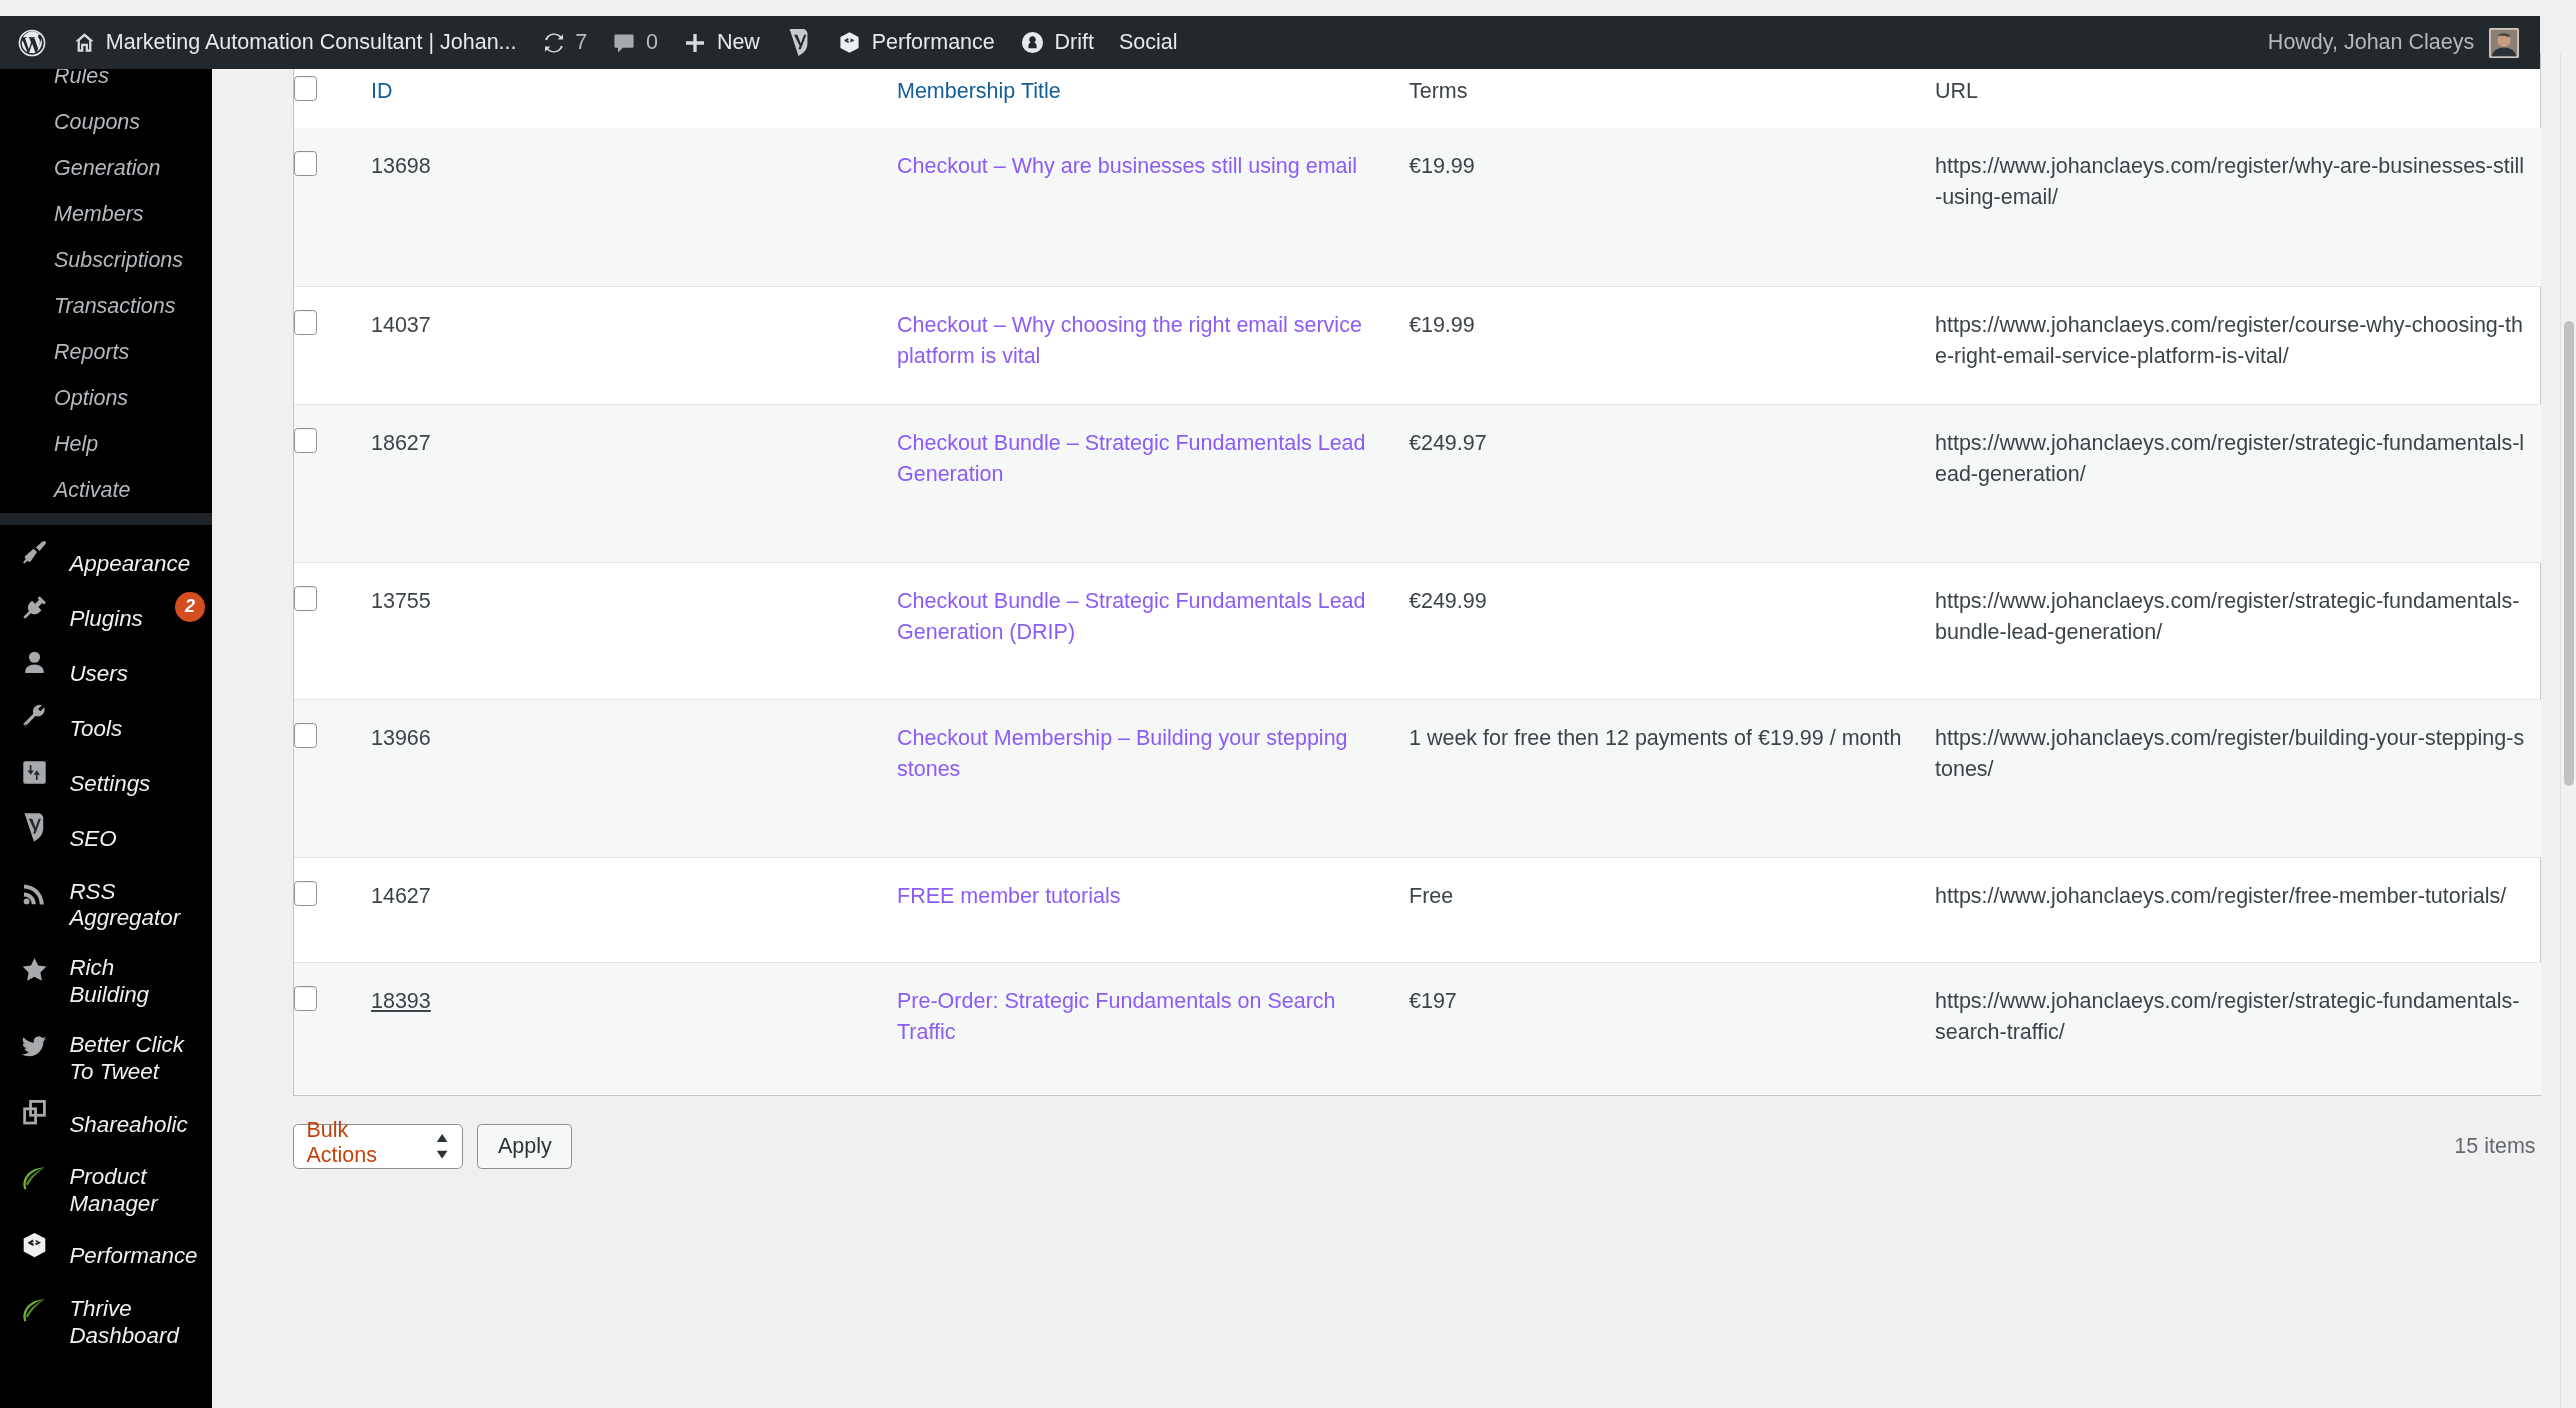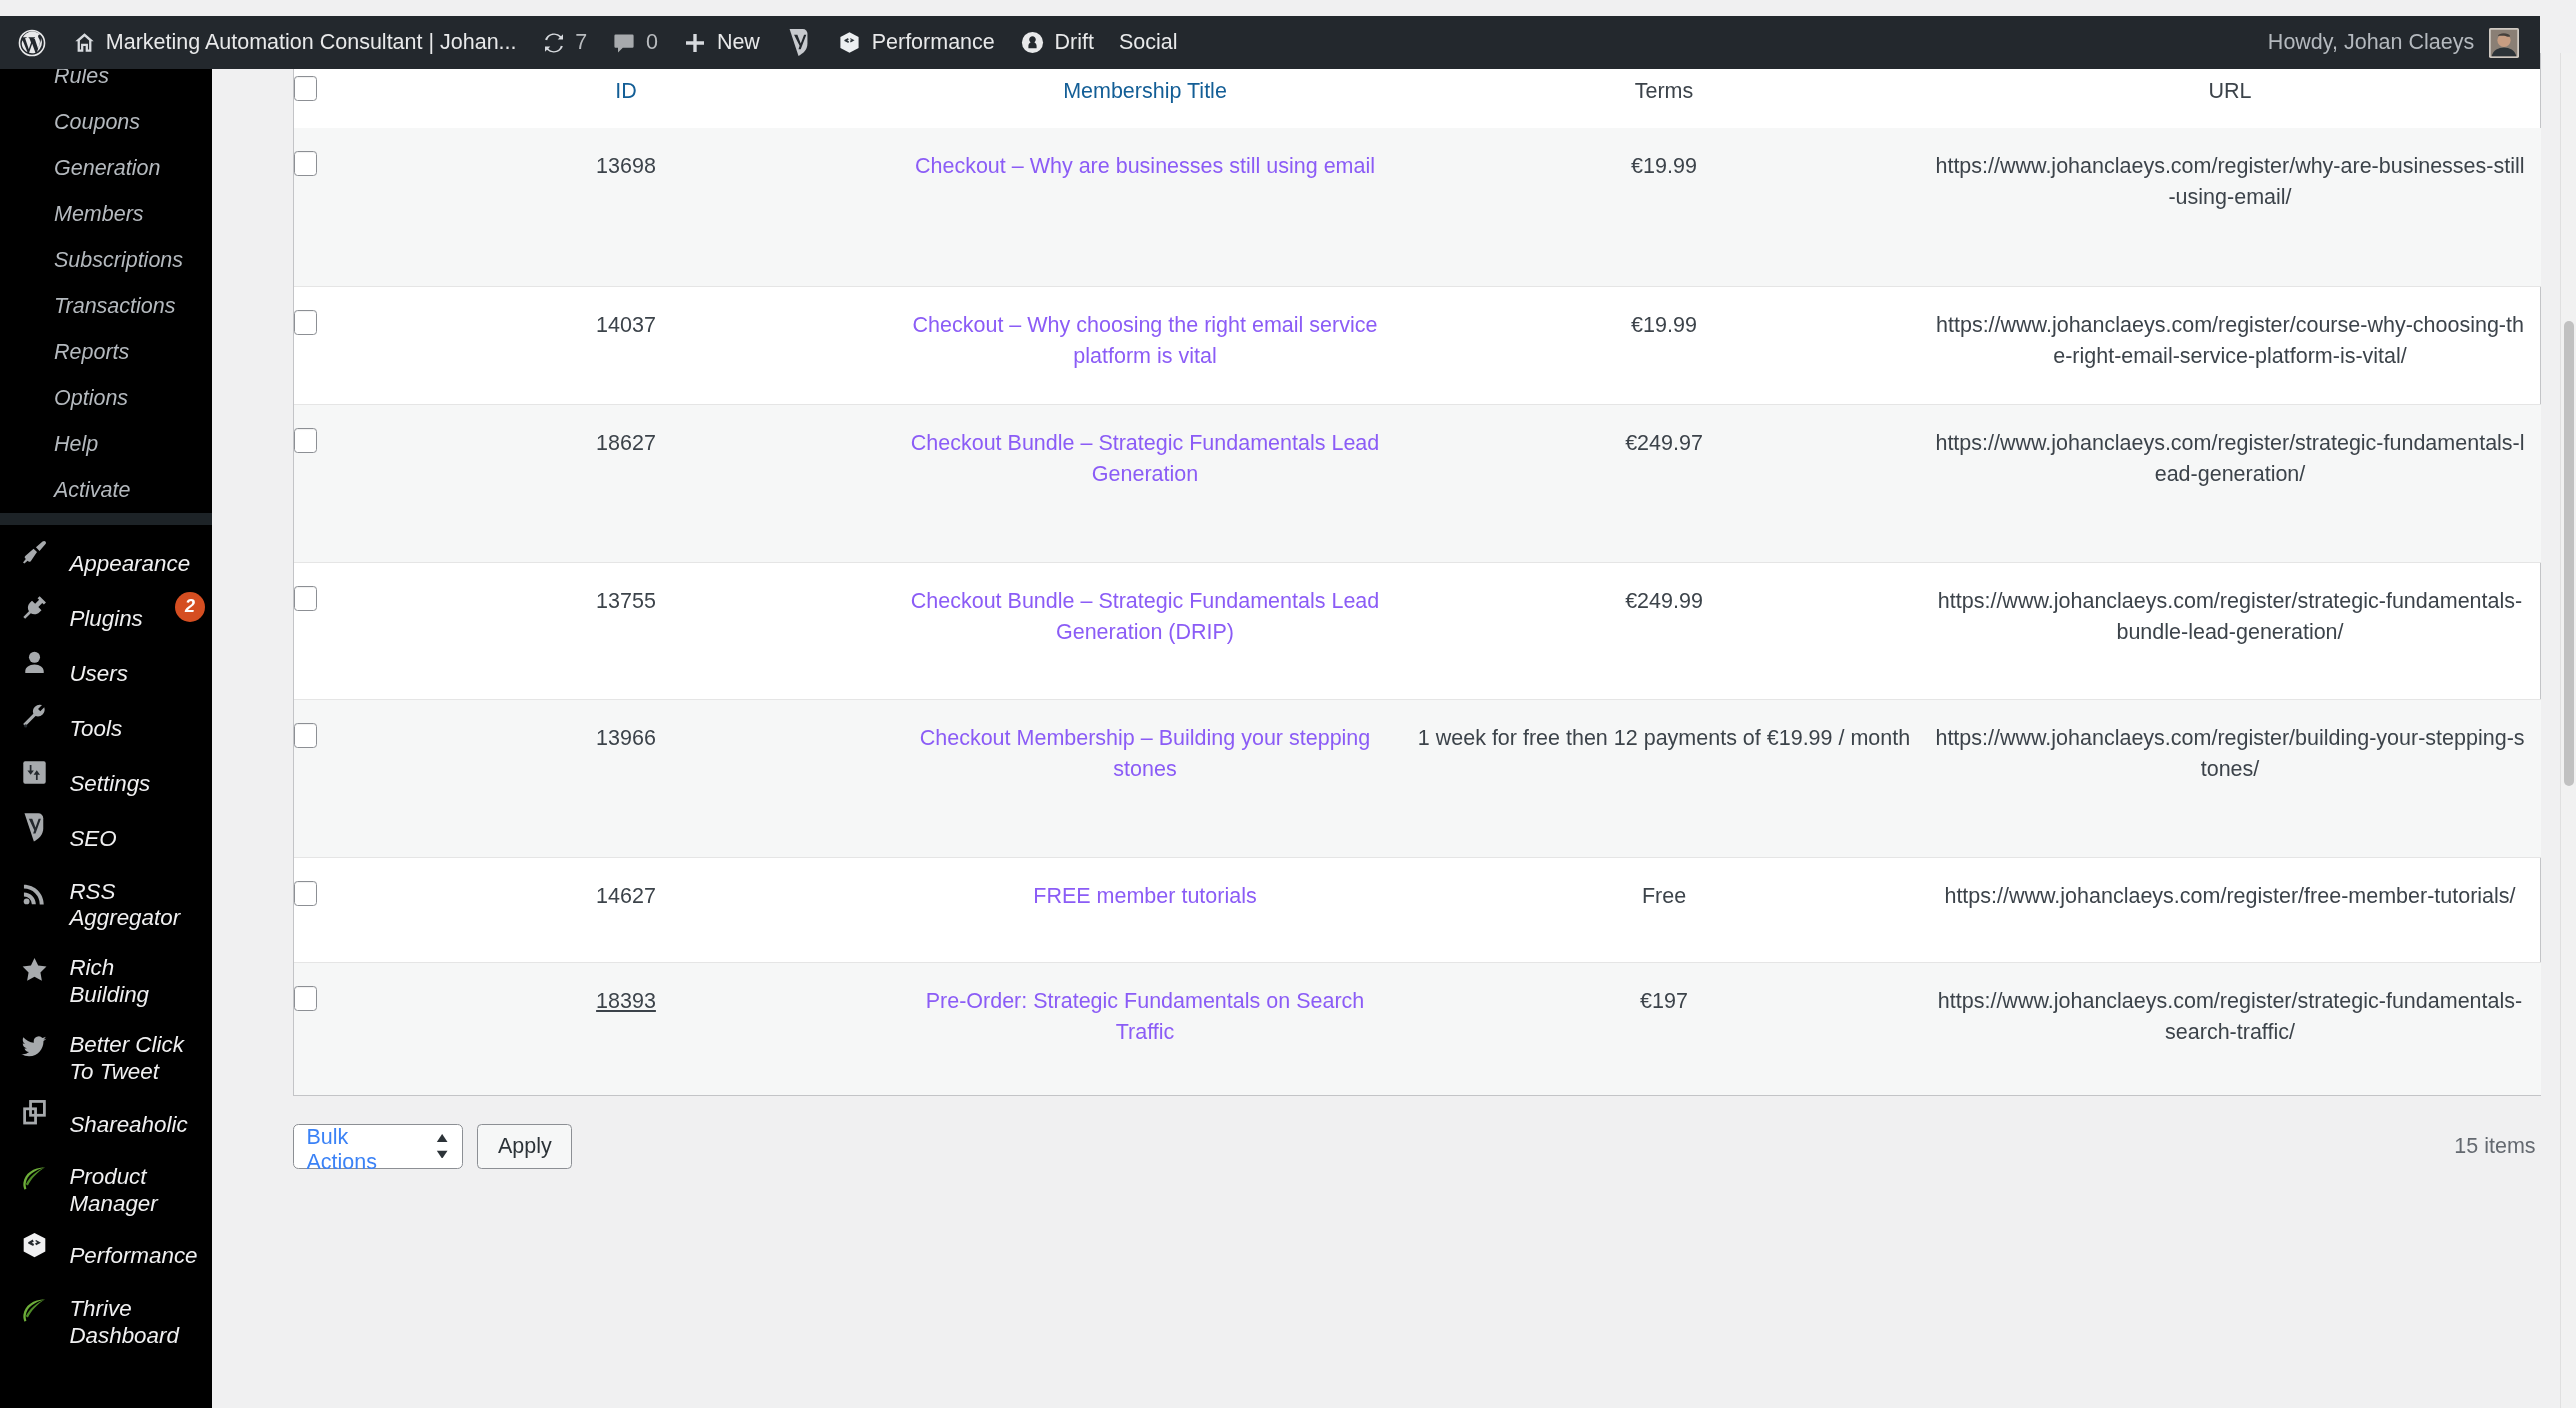--- a/index.html
+++ b/index.html
@@ -97,21 +97,21 @@
     border: 0.9px solid #c3c4c7;
     border-top: none;
   }
   table.wp-list { border-collapse: collapse; width: 2246px; table-layout: fixed; }
   table.wp-list td, table.wp-list th {
     vertical-align: top;
     padding: 23px 16px 23px 0;
     font-size: 21.5px;
     color: #3c434a;
     line-height: 1.45;
-    text-align: center;
+    text-align: left;
     font-weight: normal;
   }
   col.c-cb   { width: 77px; }
   col.c-id   { width: 526px; }
   col.c-title{ width: 512px; }
   col.c-terms{ width: 526px; }
   col.c-url  { width: 606px; }
   td.cb, th.cb { padding-left: 23px; padding-right: 0; }
   .chk {
     width: 23px; height: 25px;
@@ -139,25 +139,25 @@
     width: 2248px; height: 79px;
     display: flex; align-items: center;
     padding-top: 19.7px;
   }
   .bulk-select {
     position: relative;
     height: 45px; width: 170px;
     border: 0.9px solid #8c8f94;
     border-radius: 5.4px;
     background: #fff;
-    color: #3b82f6;
+    color: #c2410c;
     font-size: 21.5px;
     font-family: "Liberation Sans", sans-serif;
     padding: 0 41px 0 12.5px;
-    display: flex; align-items: flex-start;
+    display: flex; align-items: flex-end;
     box-shadow: 0 0 0 transparent;
   }
   .bulk-arrows {
     position: absolute; right: 12.5px; top: 50%;
     transform: translateY(-50%);
     display: flex; flex-direction: column; gap: 4.5px;
     line-height: 0;
   }
   .apply-btn {
     margin-left: 14.3px;

